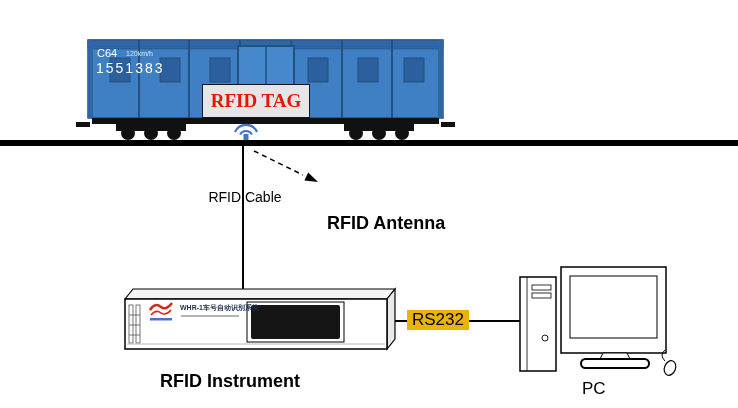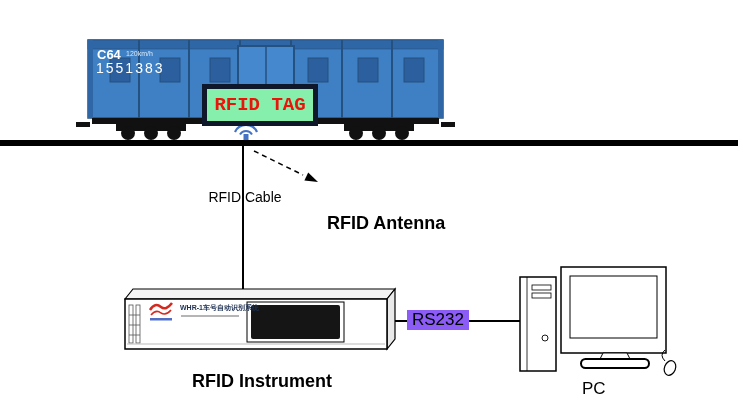--- a/index.html
+++ b/index.html
@@ -4,31 +4,31 @@
 <style>
   html,body{margin:0;padding:0;background:#fff;}
   .stage{
     position:relative;width:738px;height:408px;background:#ffffff;overflow:hidden;
     font-family:"Liberation Sans", sans-serif;color:#000;
   }
   .stage svg{position:absolute;left:0;top:0;}
   .lbl{position:absolute;white-space:nowrap;}
   .lbl-tag{
     left:202px;top:84px;width:106px;height:32px;
-    background:#86efac;border:5px solid #0f172a;
+    background:#e5e5e5;border:1px solid #0f172a;
     display:flex;align-items:center;justify-content:center;
-    font-family:Liberation Mono, monospace;font-weight:bold;
+    font-family:Liberation Serif, serif;font-weight:bold;
     font-size:19px;color:#e8150b;letter-spacing:0px;
   }
   .lbl-antenna{left:327px;top:173px;font-size:18px;font-weight:bold;margin-top:40px;}
   .lbl-cable{left:180px;top:189px;width:130px;text-align:center;font-size:14px;}
-  .lbl-instrument{left:160px;top:371px;width:172px;text-align:right;font-size:18px;font-weight:bold;}
-  .lbl-rs232{left:407px;top:310px;background:#8b5cf6;padding:0 5px;font-size:17px;}
+  .lbl-instrument{left:160px;top:371px;width:172px;text-align:left;font-size:18px;font-weight:bold;}
+  .lbl-rs232{left:407px;top:310px;background:#eab308;padding:0 5px;font-size:17px;}
   .lbl-pc{left:582px;top:379px;width:40px;text-align:left;font-size:17px;}
-  .car-mark-type{left:97px;top:47px;font-size:13px;font-weight:bold;color:#ffffff;text-align:center;}
+  .car-mark-type{left:97px;top:47px;font-size:11px;font-weight:normal;color:#ffffff;text-align:center;}
   .car-mark-speed{left:126px;top:50px;font-size:7px;color:#d9e7f6;}
   .car-mark-number{left:96px;top:60px;font-size:14px;letter-spacing:2px;color:#ffffff;}
   .inst-title{left:180px;top:303px;font-size:7px;font-weight:bold;color:#1c2f52;}
   .inst-subline{position:absolute;left:181px;top:315px;width:58px;height:2px;background:#b5b5b5;}
 </style>
 </head>
 <body>
 
 <div class="stage">
 

